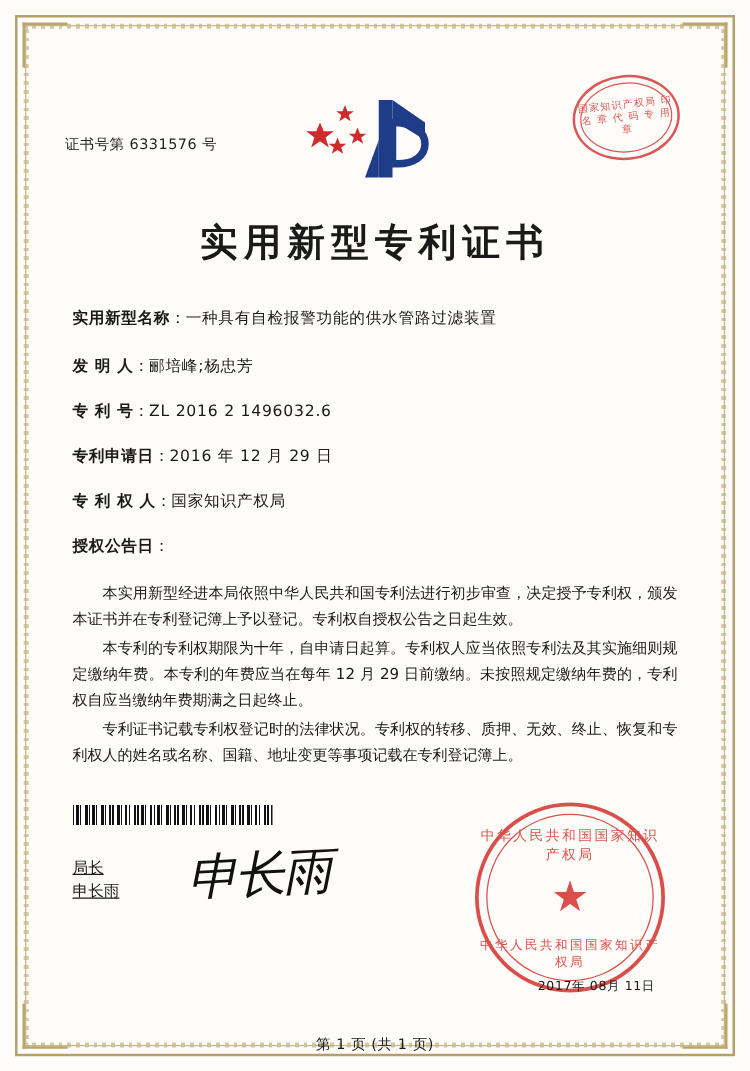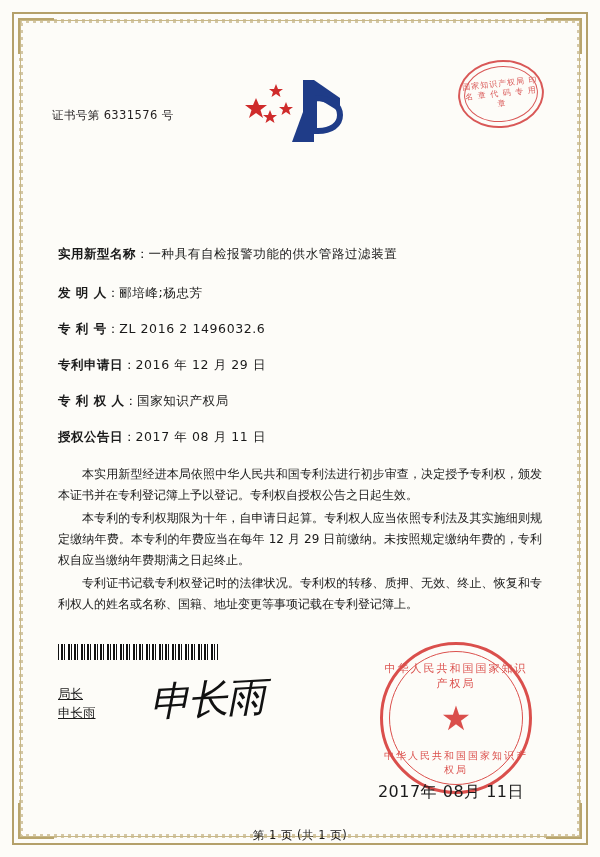--- a/index.html
+++ b/index.html
@@ -243,21 +243,21 @@
     left: 50%; top: 50%;
     transform: translate(-50%, -50%);
     color: #d5322f;
     font-size: 34px;
     line-height: 34px;
   }
   .seal-date {
     position: absolute;
     right: 36px;
     top: 748px;
-    font-size: 16px;
+    font-size: 10px;
     color: #1a1a1a;
     letter-spacing: .5px;
   }
 
   .page-footer {
     position: absolute;
     left: 0; right: 0;
     bottom: 14px;
     text-align: center;
     font-size: 11.5px;
@@ -296,20 +296,21 @@
           <polygon points="30,38 32,43 37,43 33,46 34.5,51 30,48 25.5,51 27,46 23,43 28,43"></polygon>
           <polygon points="46,30 48,35 53,35 49,38 50.5,43 46,40 41.5,43 43,38 39,35 44,35"></polygon>
         </g>
         <path d="M63 8 L63 70 L74 70 L74 8 Z" fill="#1f3c88"></path>
         <path d="M74 8 L100 26 L100 40 L74 24 Z" fill="#1f3c88"></path>
         <path d="M63 70 L63 40 L52 70 Z" fill="#1f3c88"></path>
         <path d="M74 26 C92 26 100 34 100 43 C100 53 91 59 78 59 L74 59 Z" fill="none" stroke="#1f3c88" stroke-width="6"></path>
       </svg>
     </div>
 
+    <div class="title">实用新型专利证书</div>
 
     <div class="fields">
       <div class="field-row first">
         <span class="field-label">实用新型名称</span>
         <span class="field-sep">：</span>
         <span class="field-value">一种具有自检报警功能的供水管路过滤装置</span>
       </div>
       <div class="field-row">
         <span class="field-label">发 明 人</span>
         <span class="field-sep">：</span>
@@ -326,21 +327,20 @@
         <span class="field-value">2016 年 12 月 29 日</span>
       </div>
       <div class="field-row">
         <span class="field-label">专 利 权 人</span>
         <span class="field-sep">：</span>
         <span class="field-value">国家知识产权局</span>
       </div>
       <div class="field-row">
         <span class="field-label">授权公告日</span>
         <span class="field-sep">：</span>
-        <span class="field-value">2017 年 08 月 11 日</span>
       </div>
     </div>
 
     <div class="body-text">
       <p>本实用新型经进本局依照中华人民共和国专利法进行初步审查，决定授予专利权，颁发本证书并在专利登记簿上予以登记。专利权自授权公告之日起生效。</p>
       <p>本专利的专利权期限为十年，自申请日起算。专利权人应当依照专利法及其实施细则规定缴纳年费。本专利的年费应当在每年 12 月 29 日前缴纳。未按照规定缴纳年费的，专利权自应当缴纳年费期满之日起终止。</p>
       <p>专利证书记载专利权登记时的法律状况。专利权的转移、质押、无效、终止、恢复和专利权人的姓名或名称、国籍、地址变更等事项记载在专利登记簿上。</p>
     </div>
 
     <div class="barcode"></div>

